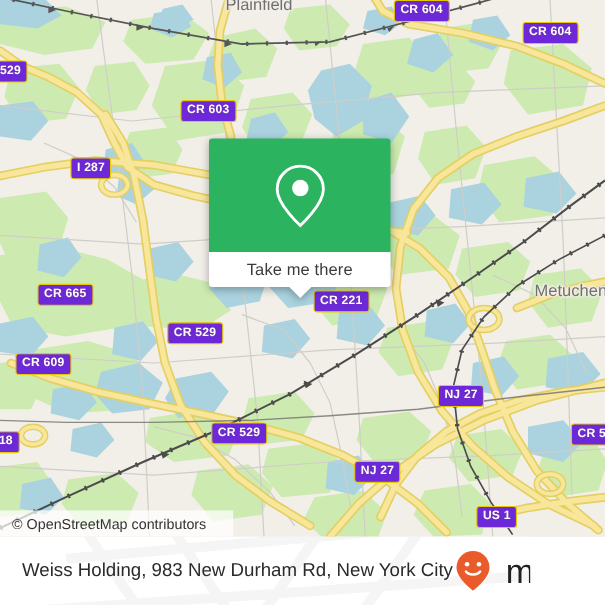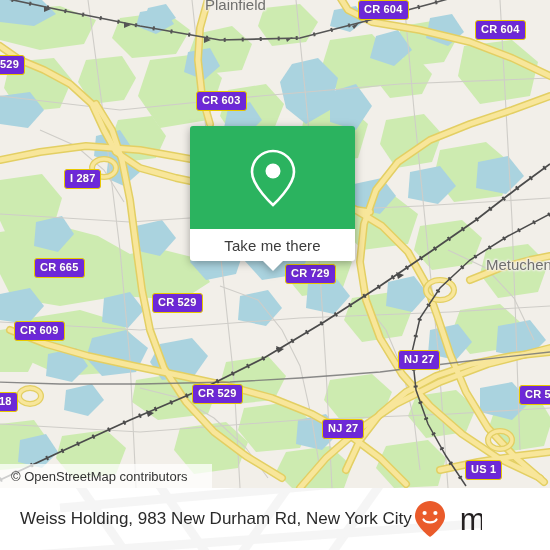--- a/index.html
+++ b/index.html
@@ -285,32 +285,32 @@
         </g>
       </g>
     </svg>
 
     <div class="place" style="left:205px; top:-4px;">Plainfield</div>
     <div class="place" style="left:486px; top:256px;">Metuchen</div>
 
     <div class="shield" style="left:358px; top:0px;">CR 604</div>
     <div class="shield" style="left:475px; top:20px;">CR 604</div>
     <div class="shield" style="left:-6px;  top:55px;">529</div>
-    <div class="shield" style="left:196px; top:91px;">CR 603</div>
-    <div class="shield" style="left:64px;  top:169px;">I 287</div>
+    <div class="shield" style="left:164px; top:91px;">CR 603</div>
+    <div class="shield" style="left:64px;  top:143px;">I 287</div>
     <div class="shield" style="left:34px;  top:231px;margin-top:27px;">CR 665</div>
-    <div class="shield" style="left:285px; top:264px;">CR 729</div>
+    <div class="shield" style="left:285px; top:264px;">CR 221</div>
     <div class="shield" style="left:152px; top:293px;">CR 529</div>
     <div class="shield" style="left:14px;  top:321px;">CR 609</div>
     <div class="shield" style="left:398px; top:350px;">NJ 27</div>
     <div class="shield" style="left:192px; top:384px;">CR 529</div>
     <div class="shield" style="left:519px; top:385px;">CR 5</div>
     <div class="shield" style="left:-7px;  top:392px;">18</div>
     <div class="shield" style="left:322px; top:419px;">NJ 27</div>
-    <div class="shield" style="left:465px; top:460px;">US 1</div>
+    <div class="shield" style="left:433px; top:460px;">US 1</div>
 
     <div id="popup">
       <div id="popup-body">
         <svg width="52" height="62" viewBox="0 0 52 62">
           <path d="M26 4 C14.4 4 5 13.4 5 25 C5 39 26 58 26 58 C26 58 47 39 47 25 C47 13.4 37.6 4 26 4 Z" fill="none" stroke="#ffffff" stroke-width="2.6"></path>
           <circle cx="26" cy="24" r="7.5" fill="#ffffff"></circle>
         </svg>
       </div>
       <div id="popup-foot">
         <span id="popup-foot-label">Take me there</span>

